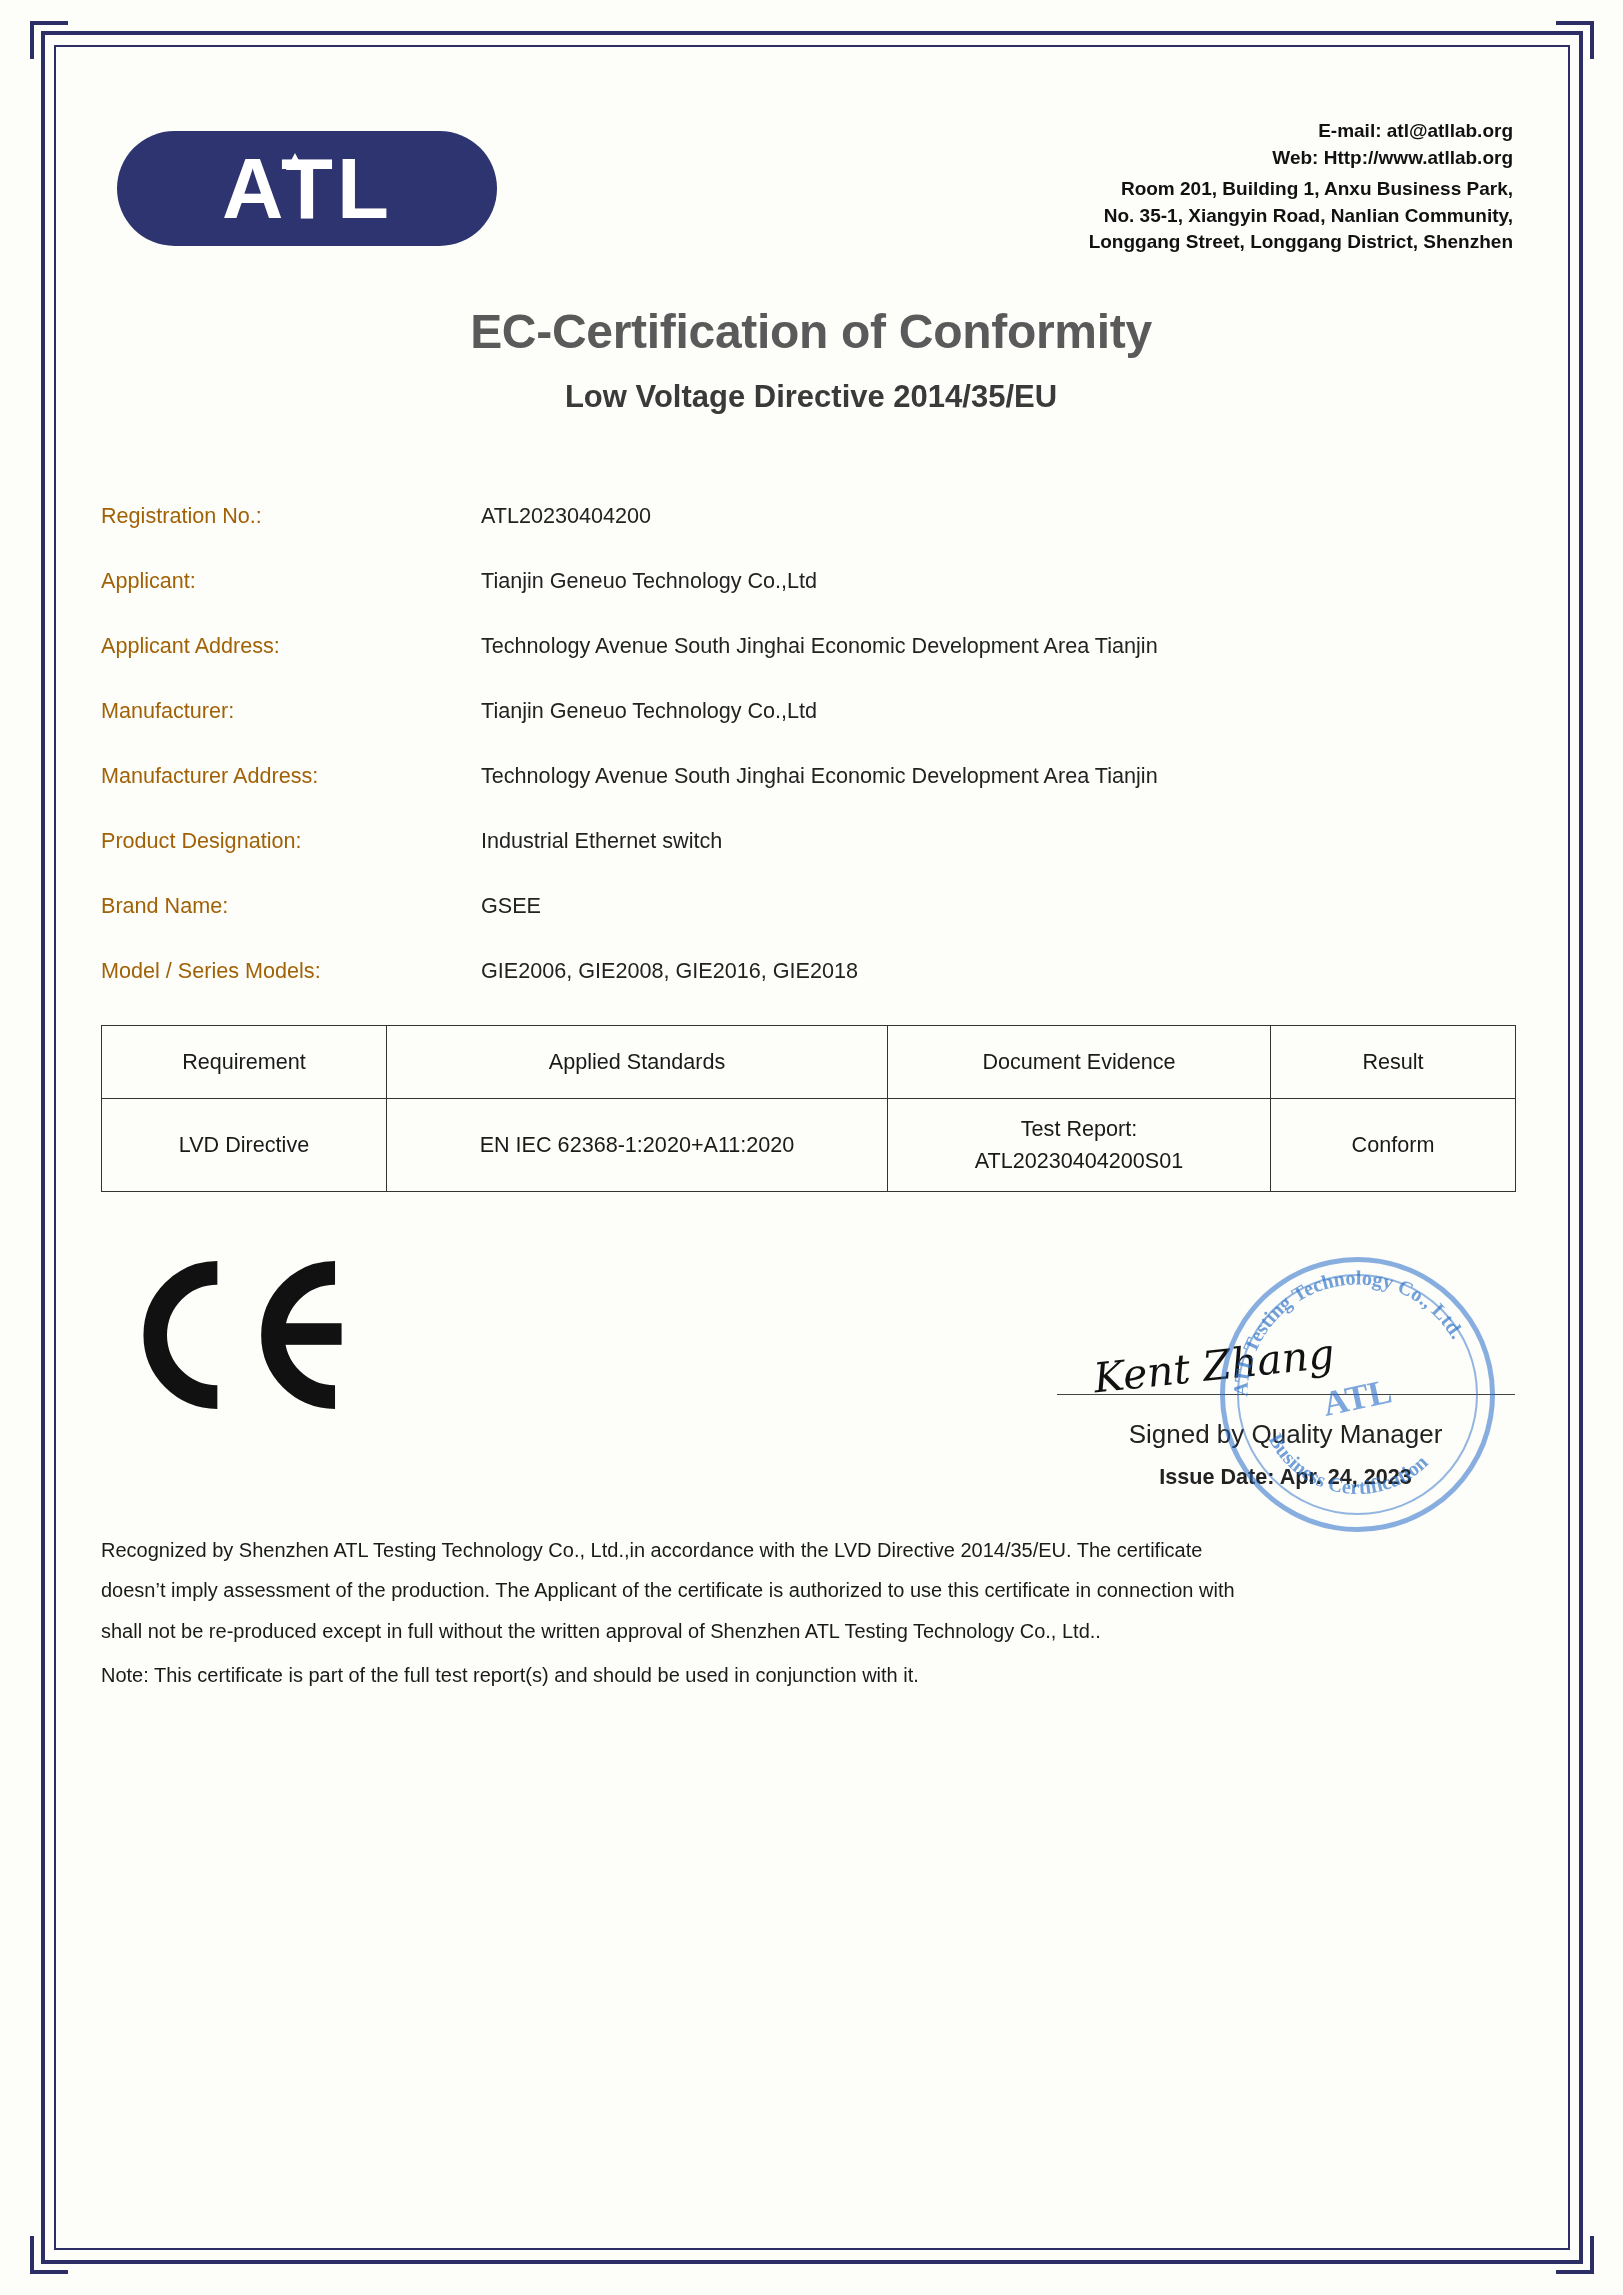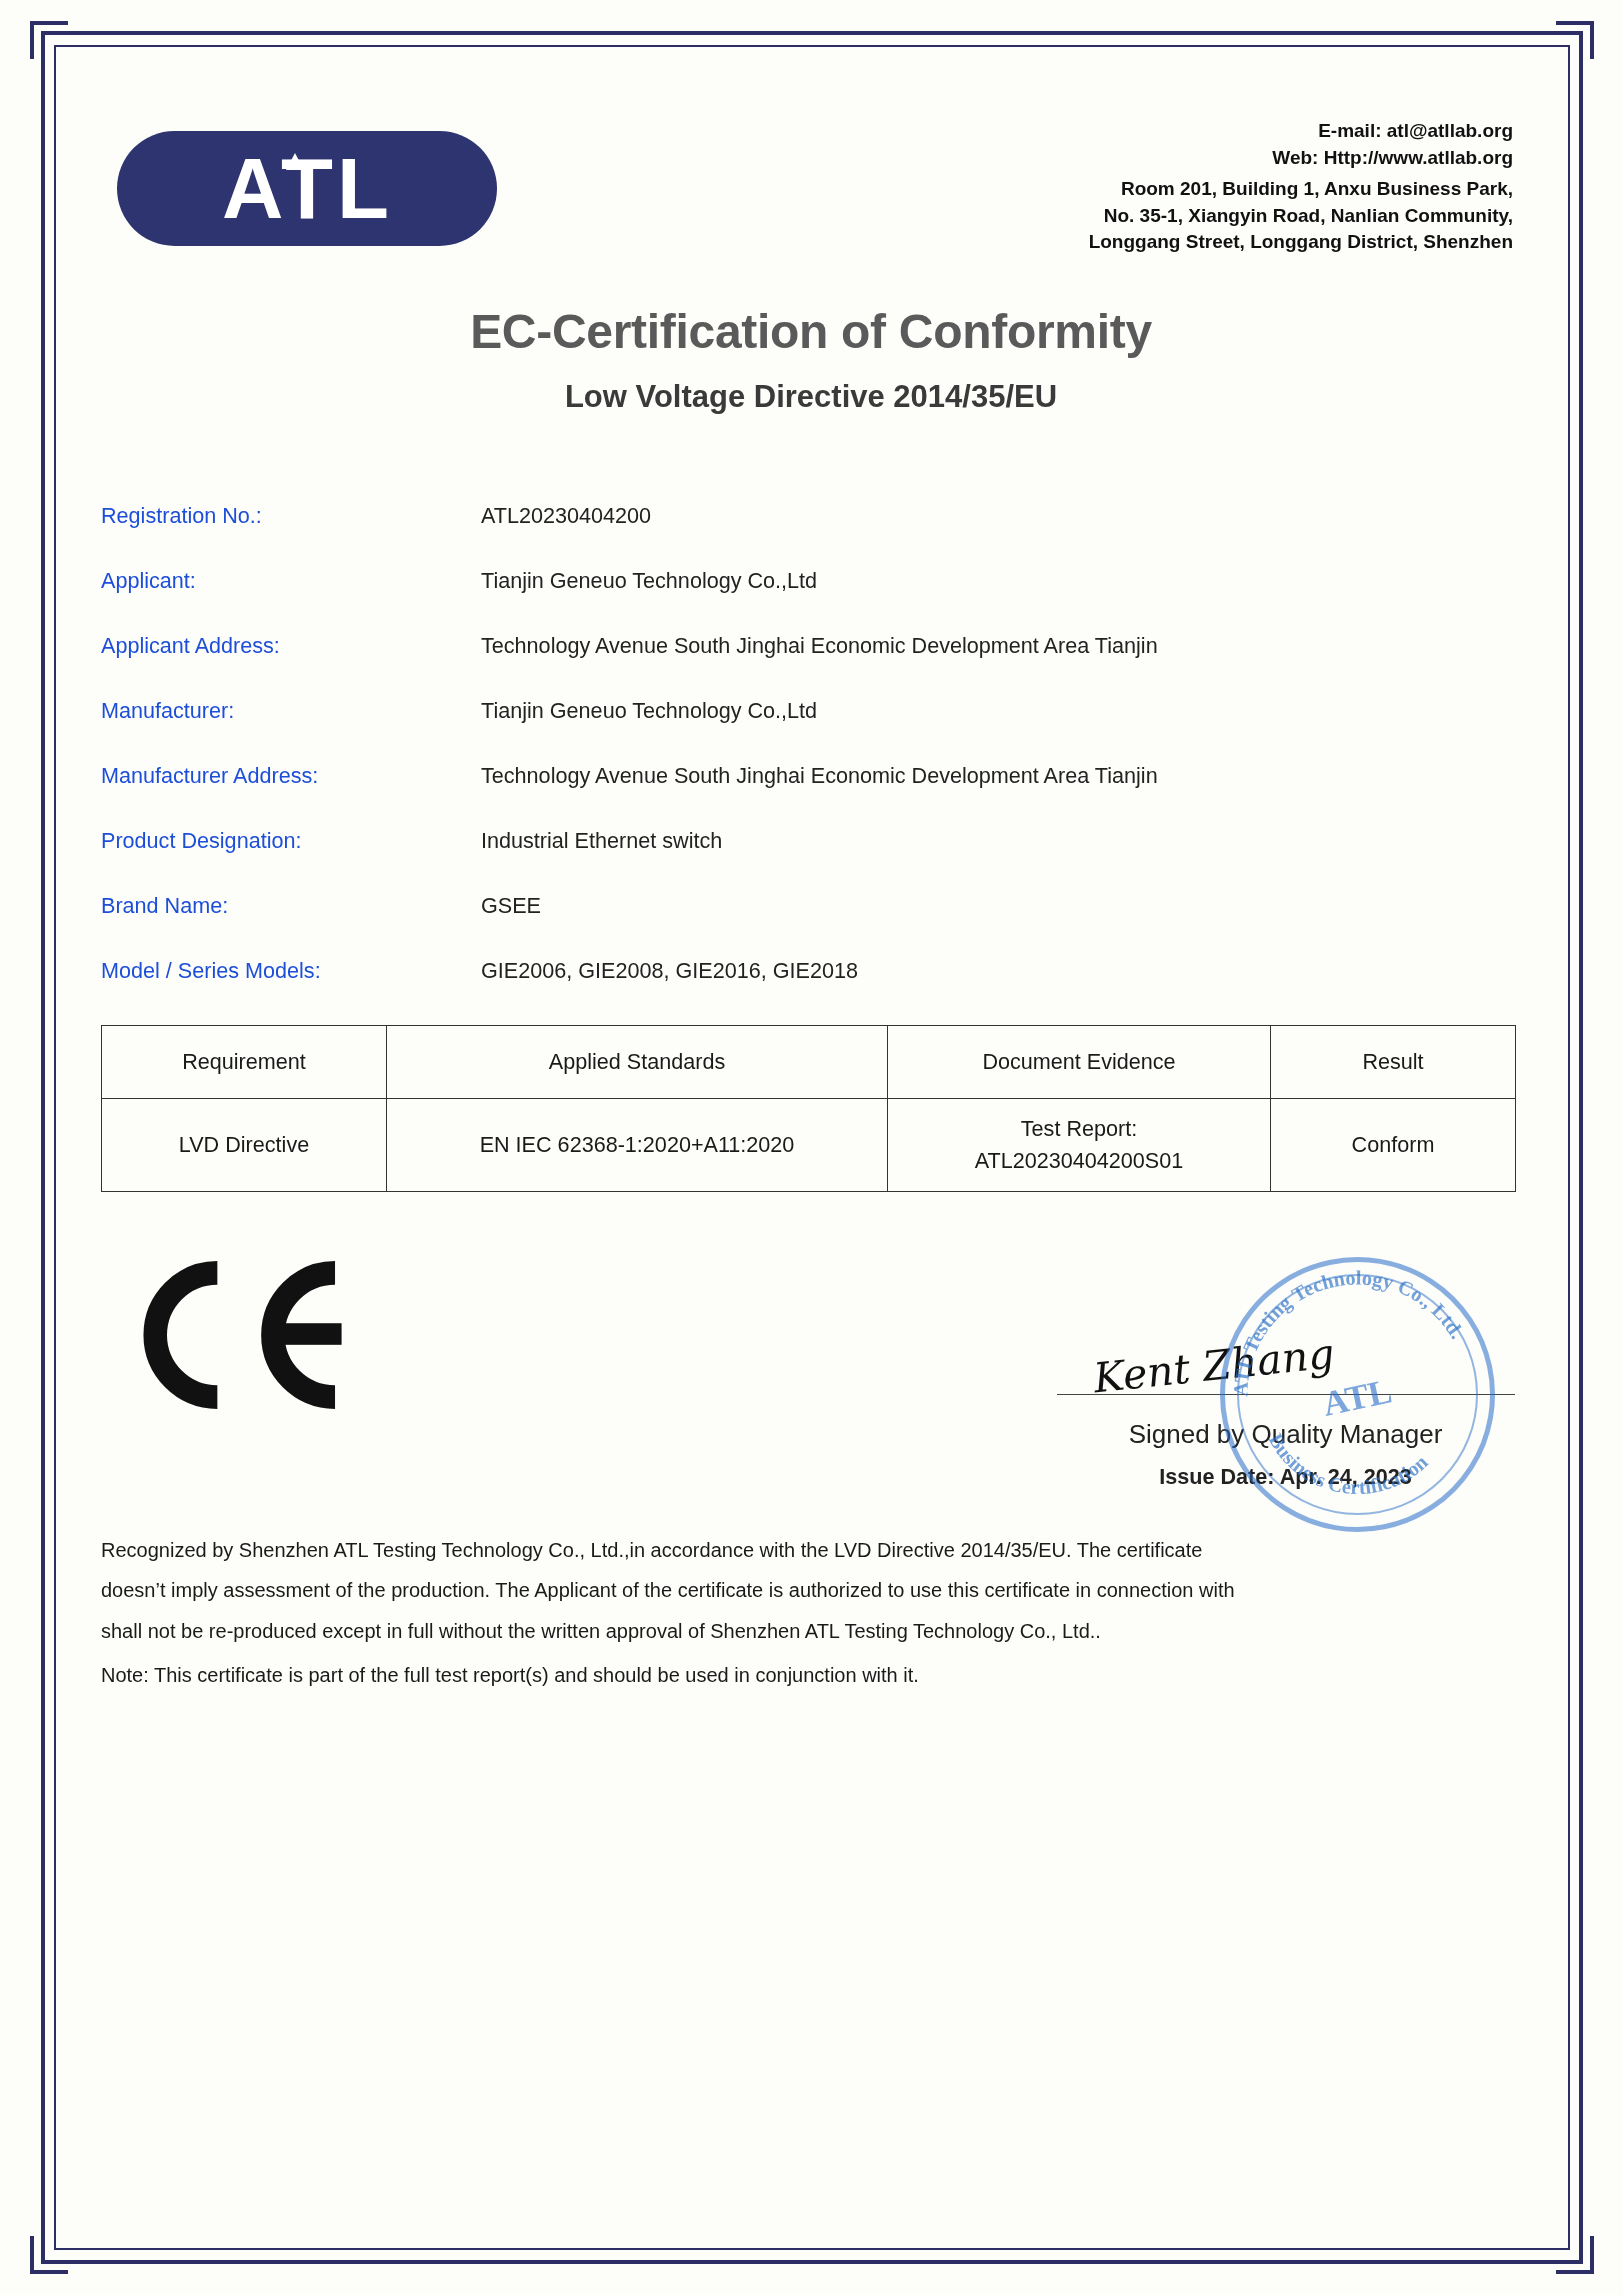--- a/index.html
+++ b/index.html
@@ -144,21 +144,21 @@
   }
   .field-row {
     display: flex;
     align-items: baseline;
     margin-bottom: 39px;
   }
   .field-label {
     width: 380px;
     flex: 0 0 380px;
     font-size: 21.6px;
-    color: #1d4ed8;
+    color: #a16207;
   }
   .field-value {
     font-size: 21.6px;
     color: #222;
   }
 
   
   table.conformity {
     width: 1414px;
     margin-top: 41px;

